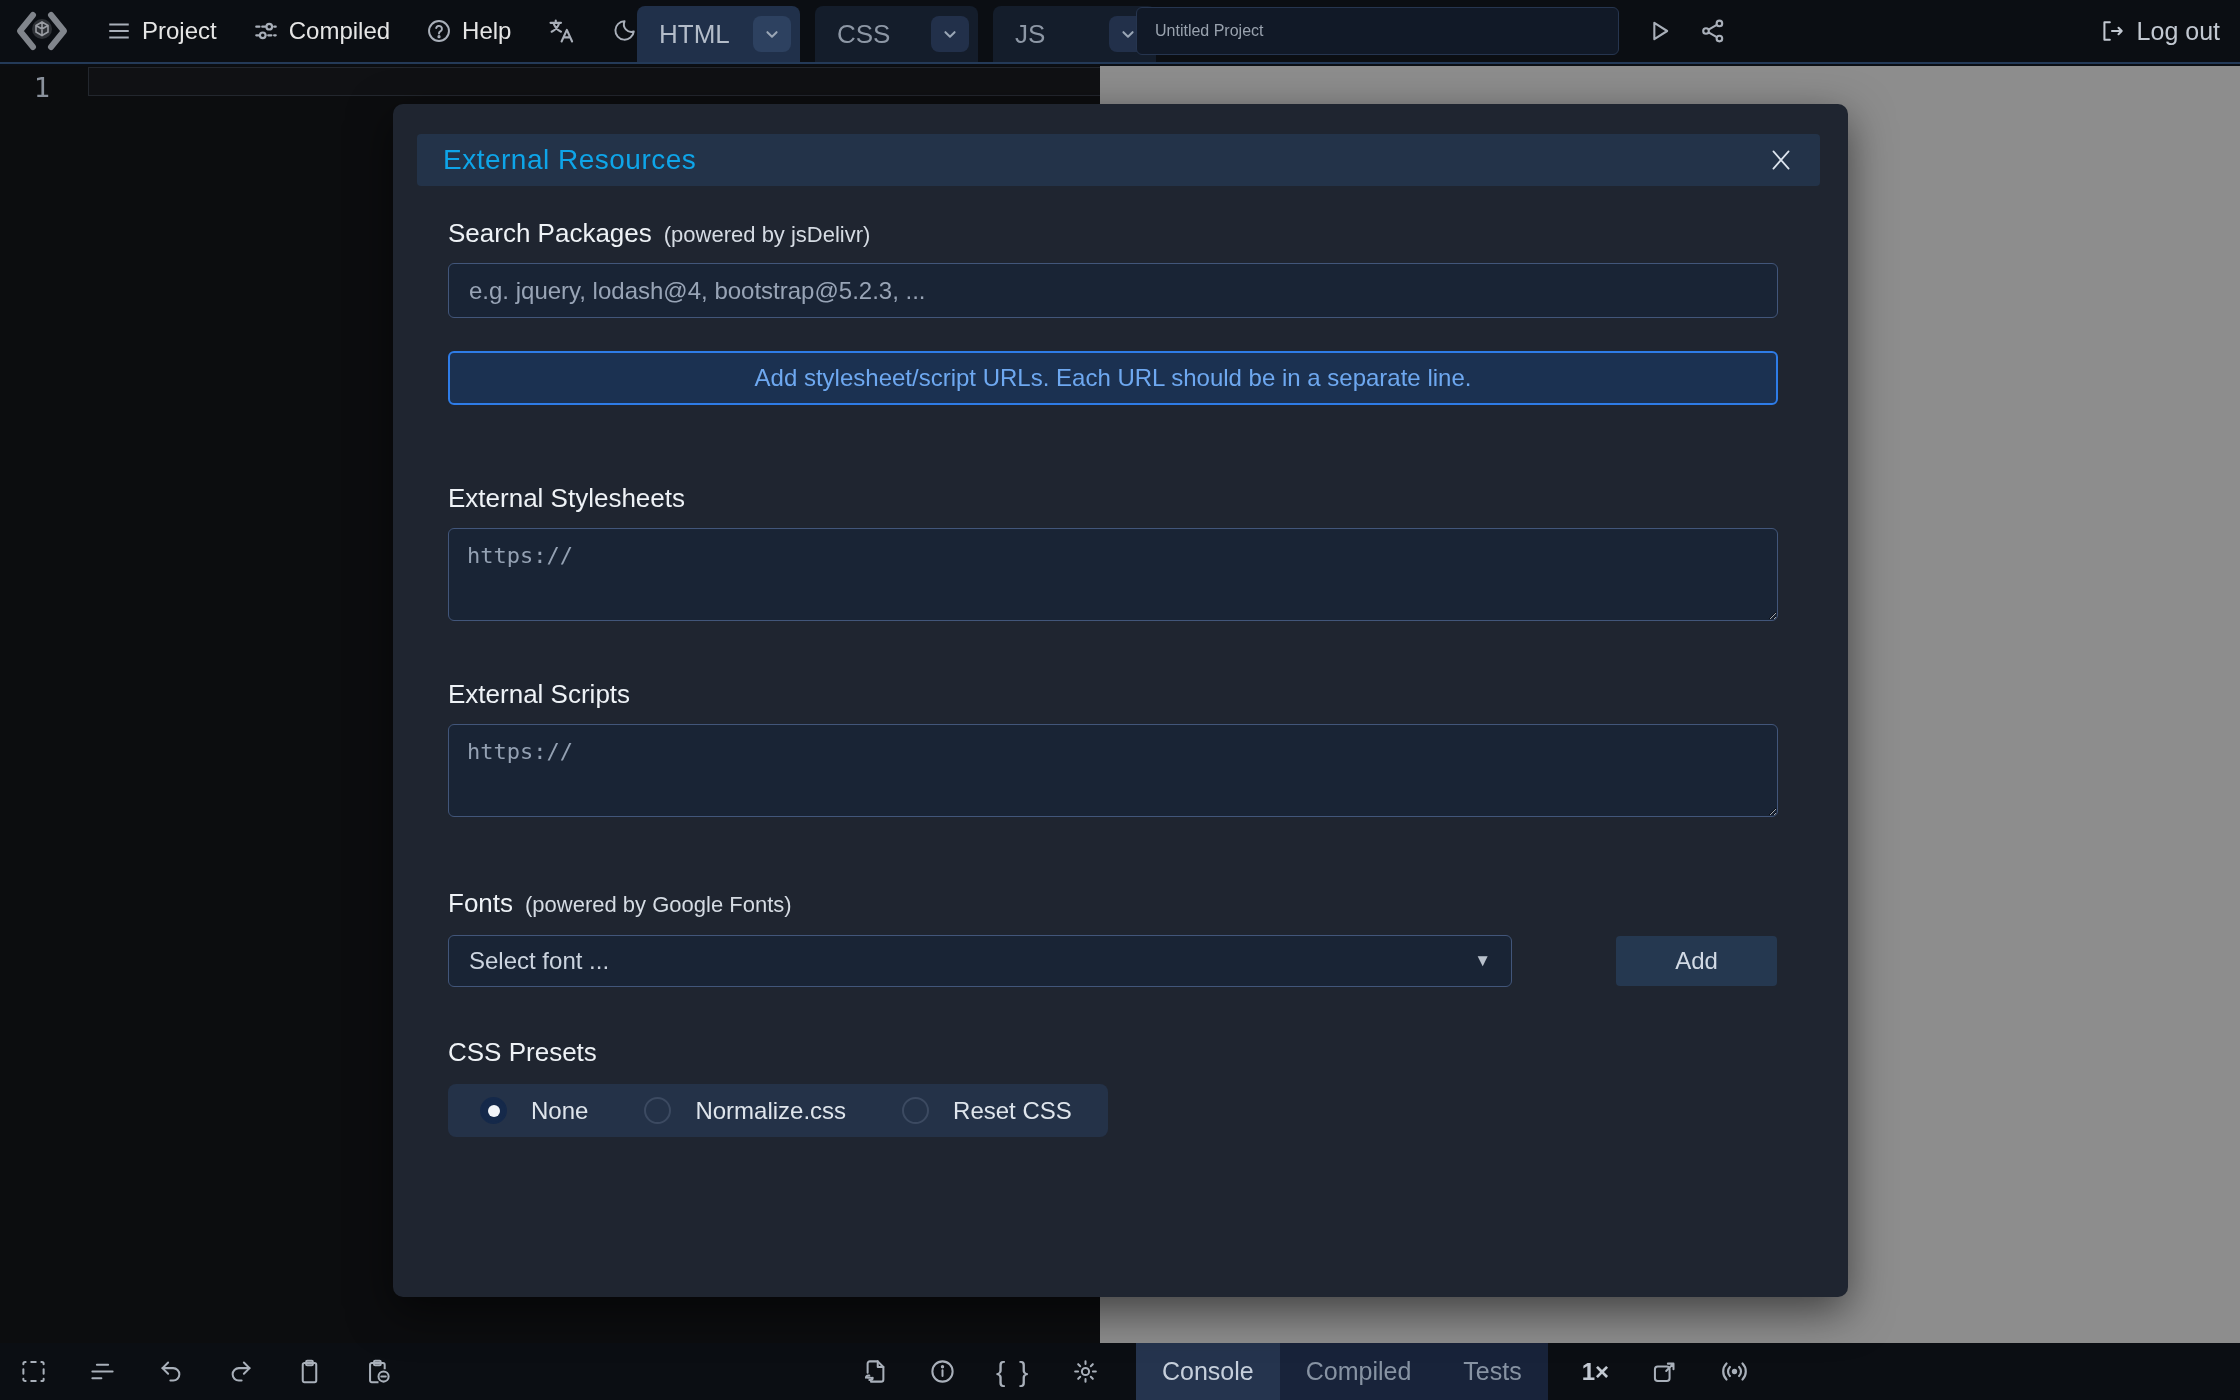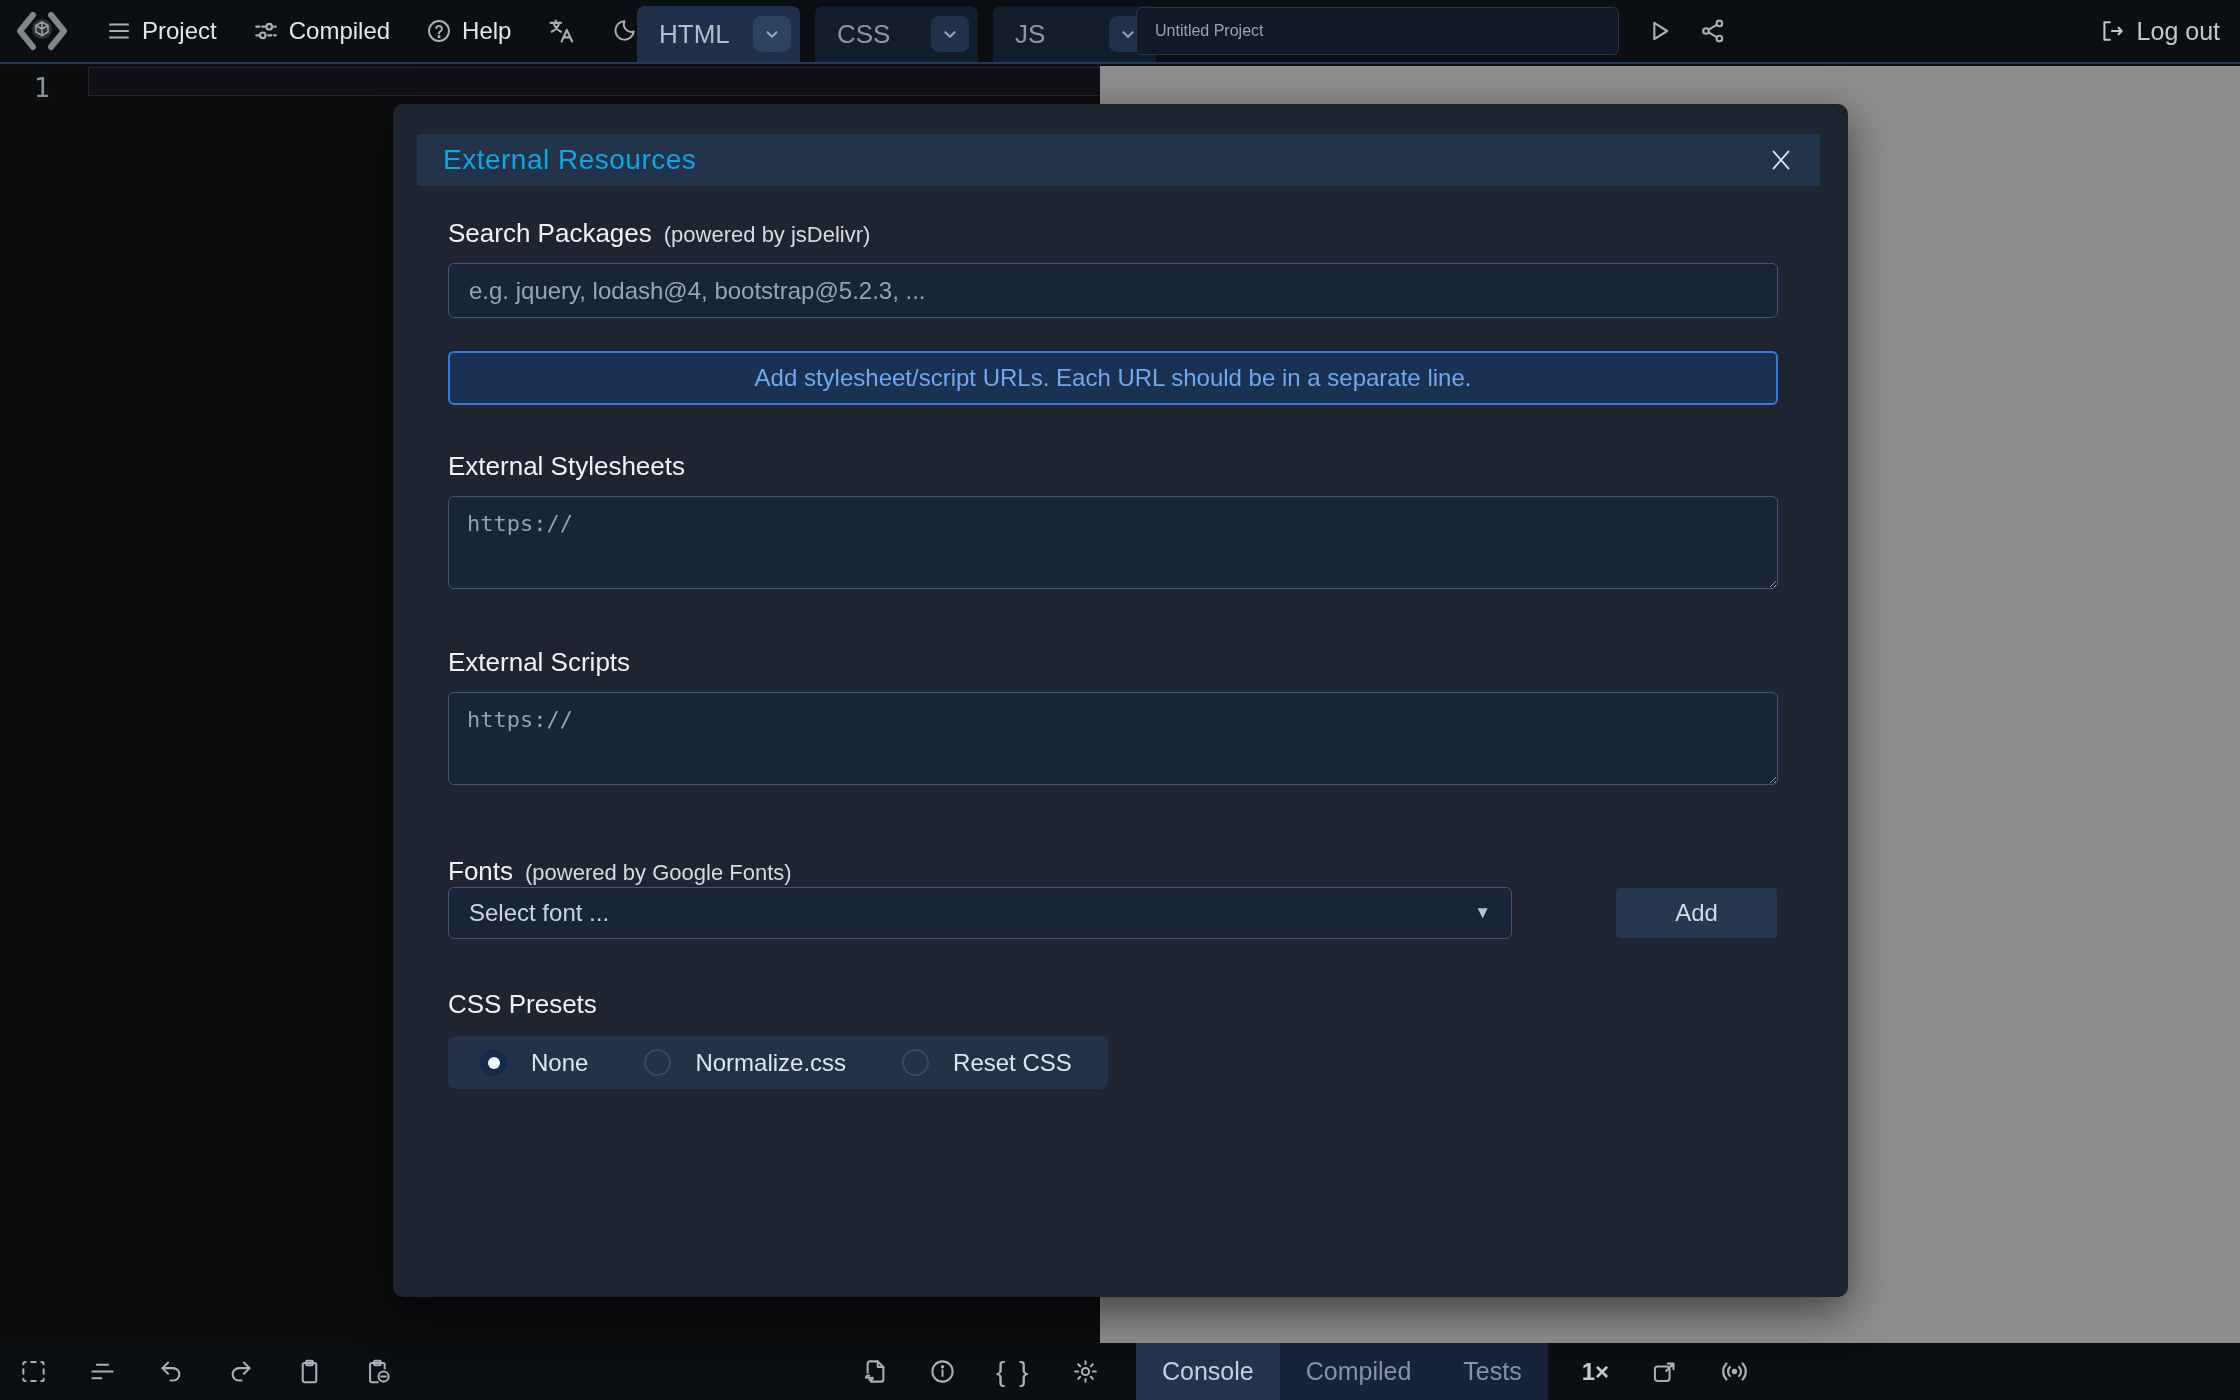--- a/index.html
+++ b/index.html
@@ -148,21 +148,21 @@
   }
 
   .url-textarea {
     width:100%; height:93px; background:#192435;
     border:1.5px solid #42567a; border-radius:6px;
     font-family:"DejaVu Sans Mono", monospace; font-size:22px;
     color:#cdd5e0; padding:14px 18px; outline:none; resize:both;
   }
   .url-textarea::placeholder { color:#94a1b3; opacity:1; }
 
-  .fonts-row { margin-top:0; display:flex; align-items:center; }
+  .fonts-row { margin-top:16px; display:flex; align-items:center; }
   .font-select {
     width:1064px; height:52px; background:#192435;
     border:1.5px solid #42567a; border-radius:6px;
     display:flex; align-items:center; padding:0 20px;
     font-size:24px; color:#ccd4df; cursor:pointer; position:relative;
   }
   .font-caret { position:absolute; right:20px; font-size:17px; color:#b9c1cc; }
   .add-btn {
     margin-left:104px; width:161px; height:50px;
     background:#253850; border:none; border-radius:4px;
@@ -183,21 +183,21 @@
   .radio.checked { border-color:#15294a; background:#15294a; }
   .radio.checked::after {
     content:""; position:absolute; left:50%; top:50%;
     width:12px; height:12px; border-radius:50%;
     background:#f2f5f9; transform:translate(-50%,-50%);
   }
   .preset-label { font-size:24px; color:#dfe5ec; }
 
   .mt14 { margin-top:14px; }
   .mt32 { margin-top:32px; }
-  .mt51 { margin-top:46px; }
+  .mt51 { margin-top:78px; }
   .mt54 { margin-top:54px; }
   .mt67 { margin-top:67px; }
   .mt50 { margin-top:50px; }
 </style>
 </head>
 <body>
 
 <div class="topbar">
   <div class="topbar-left">
     <span class="logo">

